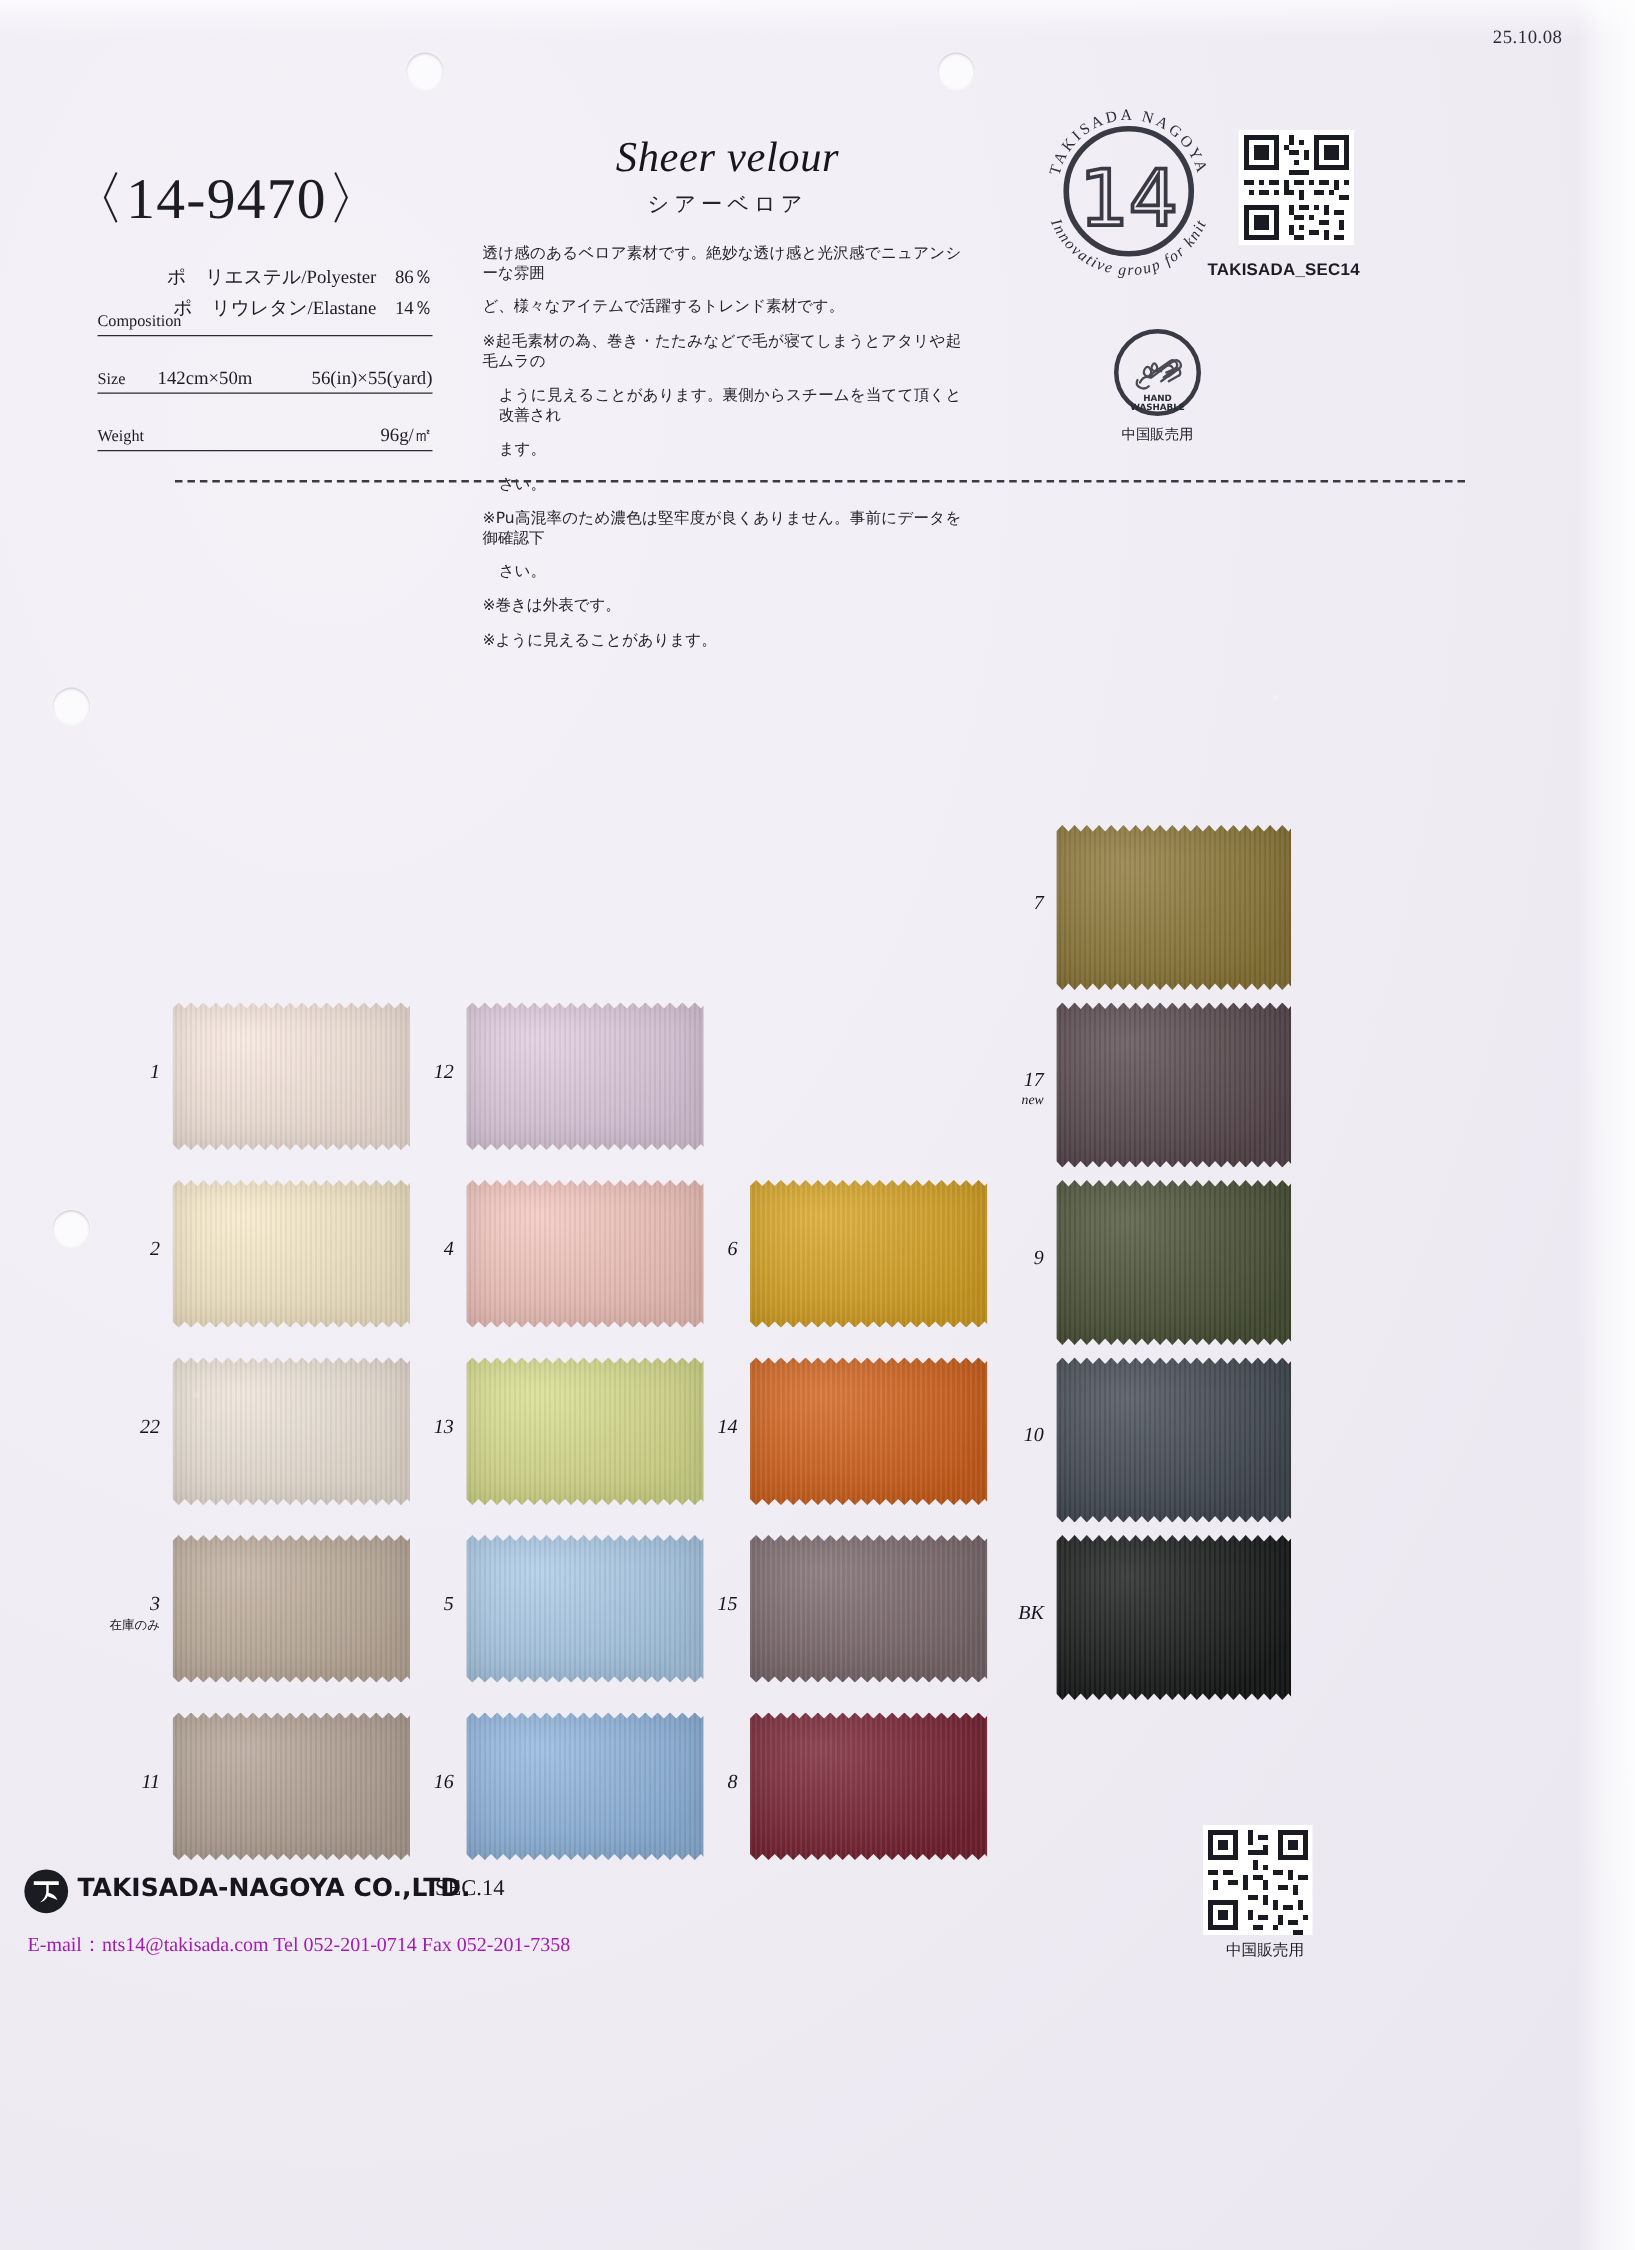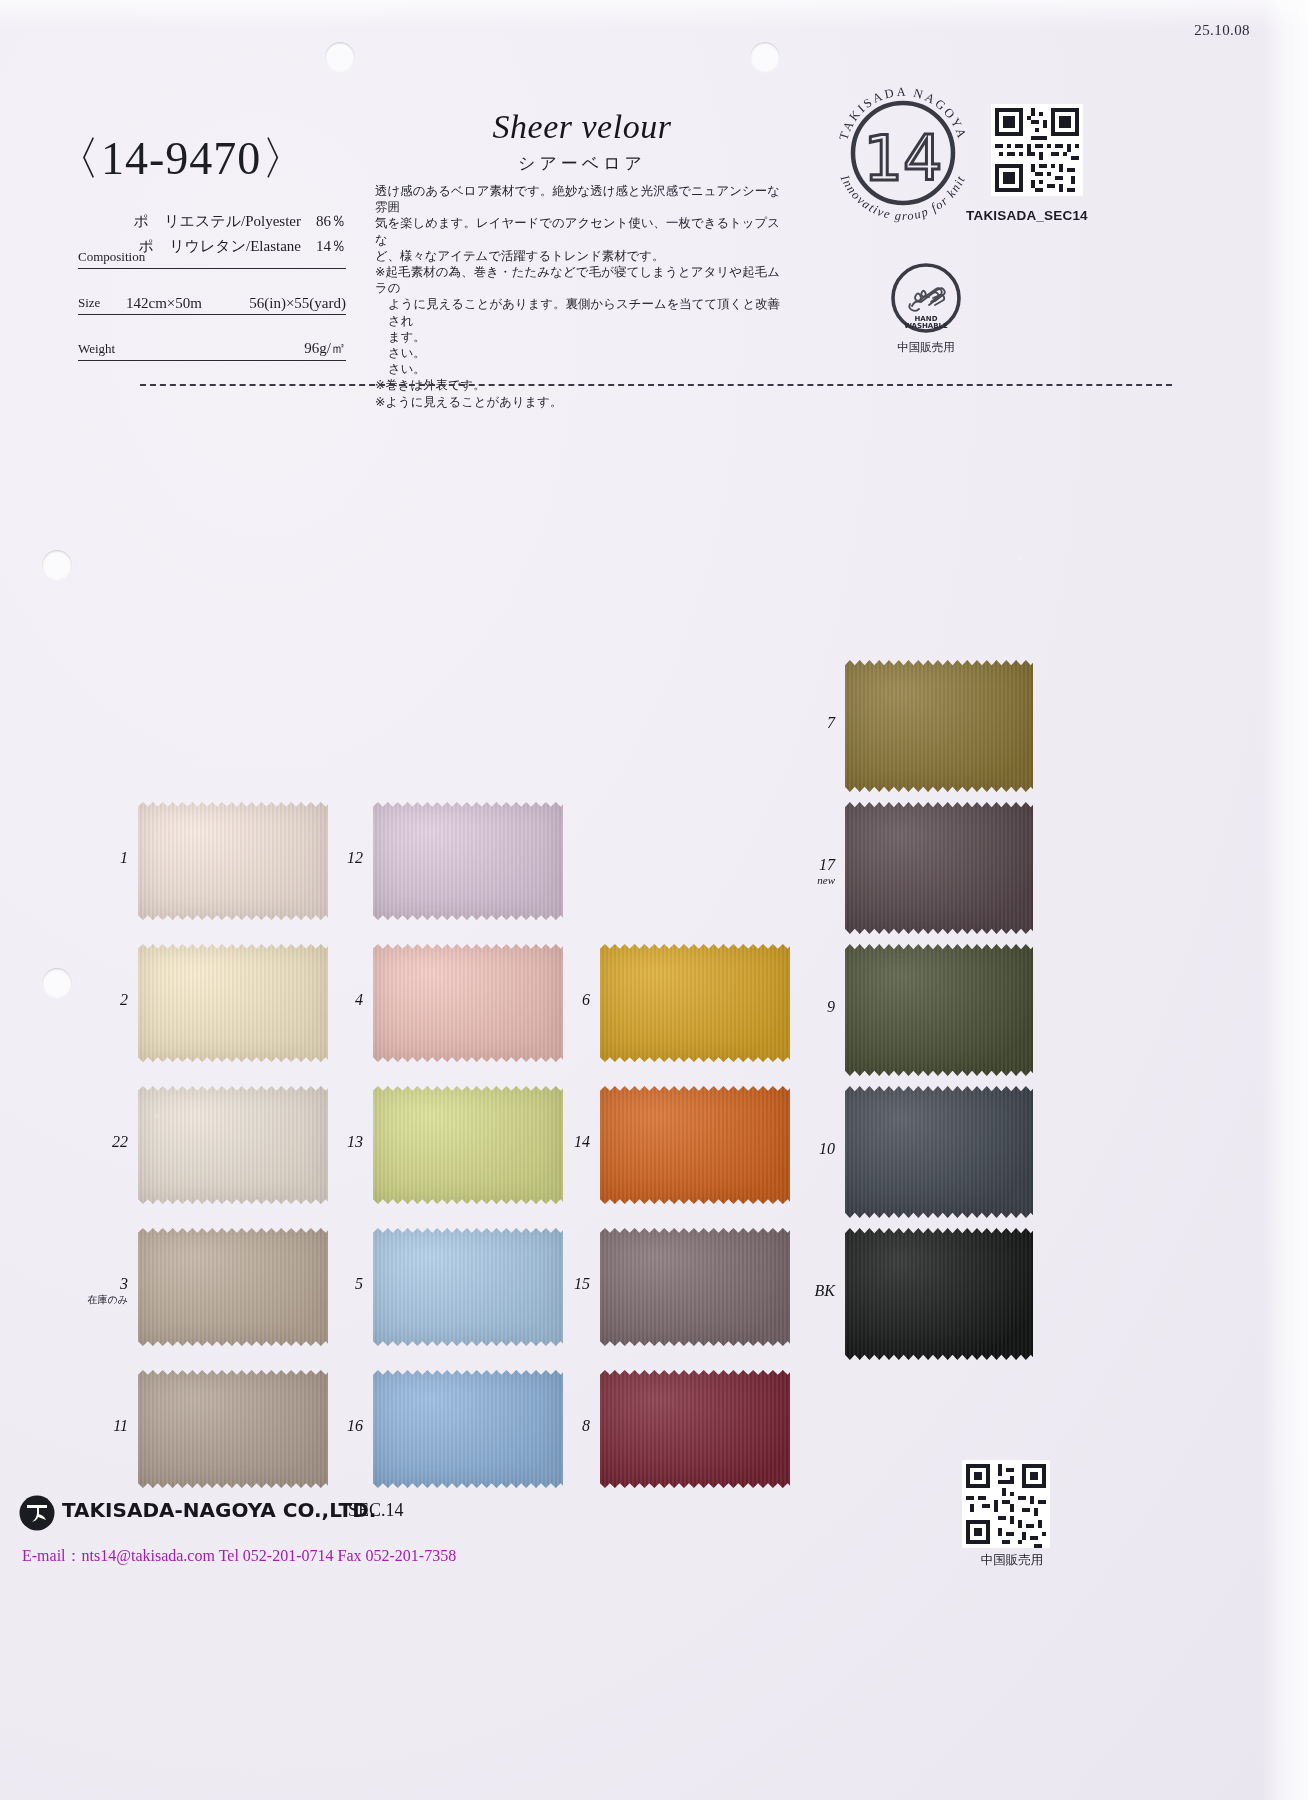--- a/index.html
+++ b/index.html
@@ -70,21 +70,21 @@
     position:absolute;left:372px;top:152px;width:420px;
     text-align:center;font-size:17px;color:#23232b;letter-spacing:4px;
     font-family:"DejaVu Sans", sans-serif;
   }
   .desc{
     position:absolute;left:375px;top:183px;width:405px;
     font-size:12.4px;line-height:16.2px;color:#24242c;
     font-family:"DejaVu Sans", sans-serif;
     text-align:justify;
   }
-  .desc p{margin:0;}
+  .desc p{margin:11px;}
   .desc p.ind{text-indent:0;padding-left:13px;}
 
   
   .logo14{
     position:absolute;left:830px;top:80px;width:146px;height:146px;
   }
   .qr{
     position:absolute;
     background:#fff;
   }
@@ -193,26 +193,26 @@
   <div class="row">
     <span class="lbl">Weight</span>
     <span class="val">96g/㎡</span>
   </div>
 </div>
 
 <div class="title">Sheer velour</div>
 <div class="subtitle">シアーベロア</div>
 <div class="desc" id="desc-block">
     <p>透け感のあるベロア素材です。絶妙な透け感と光沢感でニュアンシーな雰囲</p>
-    <p>気を楽しめます。レイヤードでのアクセント使い、一枚できるトップスな</p>
     <p>ど、様々なアイテムで活躍するトレンド素材です。</p>
     <p>※起毛素材の為、巻き・たたみなどで毛が寝てしまうとアタリや起毛ムラの</p>
     <p class="ind">ように見えることがあります。裏側からスチームを当てて頂くと改善され</p>
     <p class="ind">ます。</p>
     <p class="ind">さい。</p>
+    <p>※Pu高混率のため濃色は堅牢度が良くありません。事前にデータを御確認下</p>
     <p class="ind">さい。</p>
     <p>※巻きは外表です。</p>
     <p>※ように見えることがあります。</p>
   </div>
 
 <div class="logo14">
   <svg viewBox="0 0 146 146" width="146" height="146">
     <defs>
       <path id="arcTop" d="M 16,73 A 57,57 0 0 1 130,73"></path>
       <path id="arcBot" d="M 6,73 A 67,67 0 0 0 140,73"></path>

